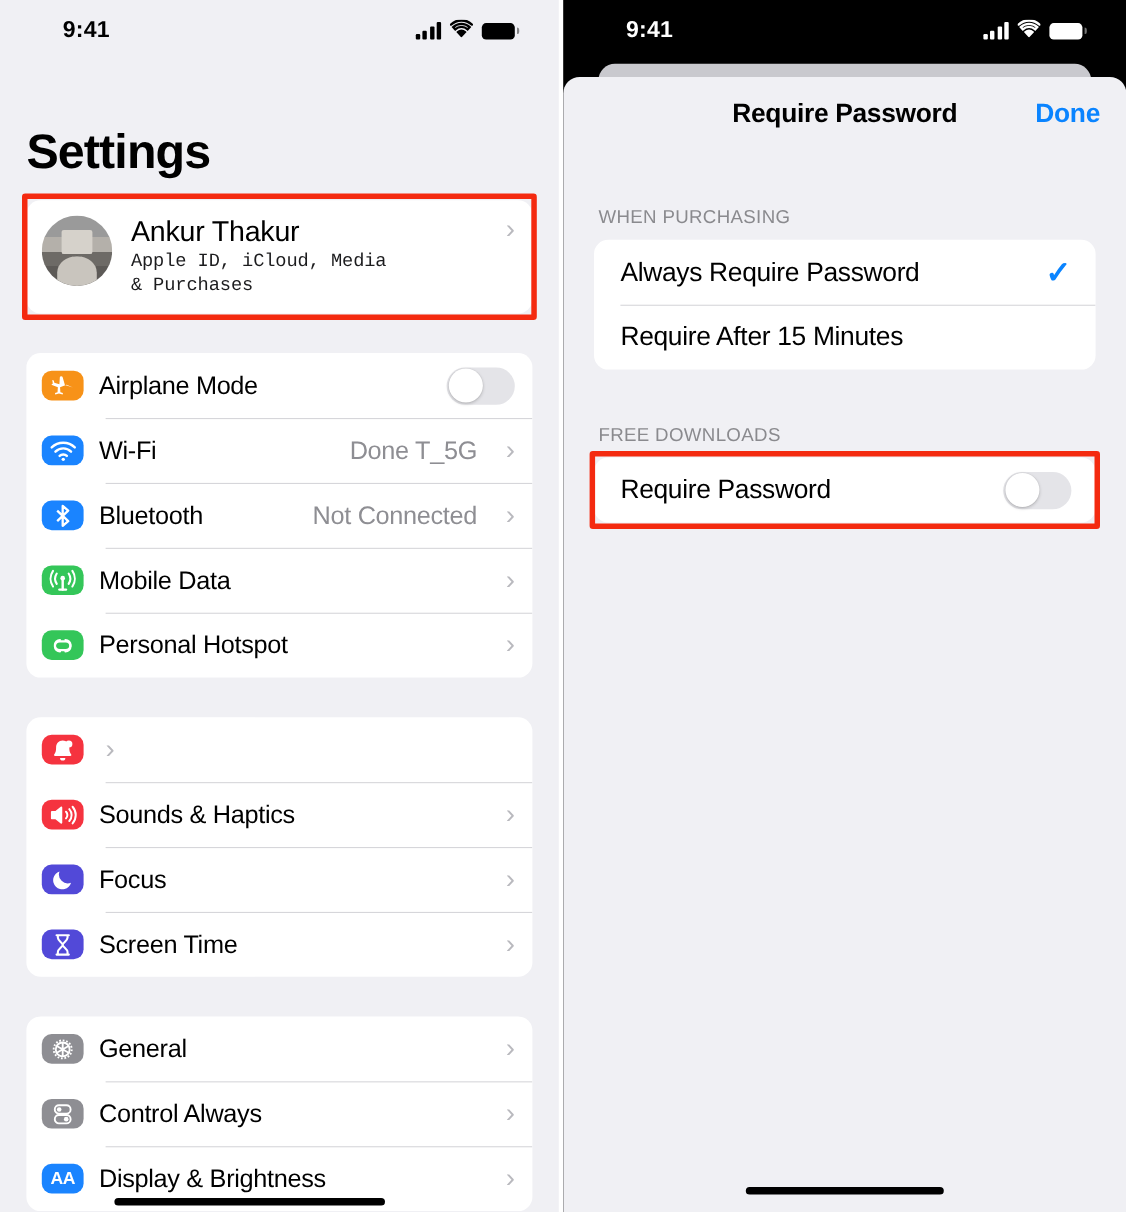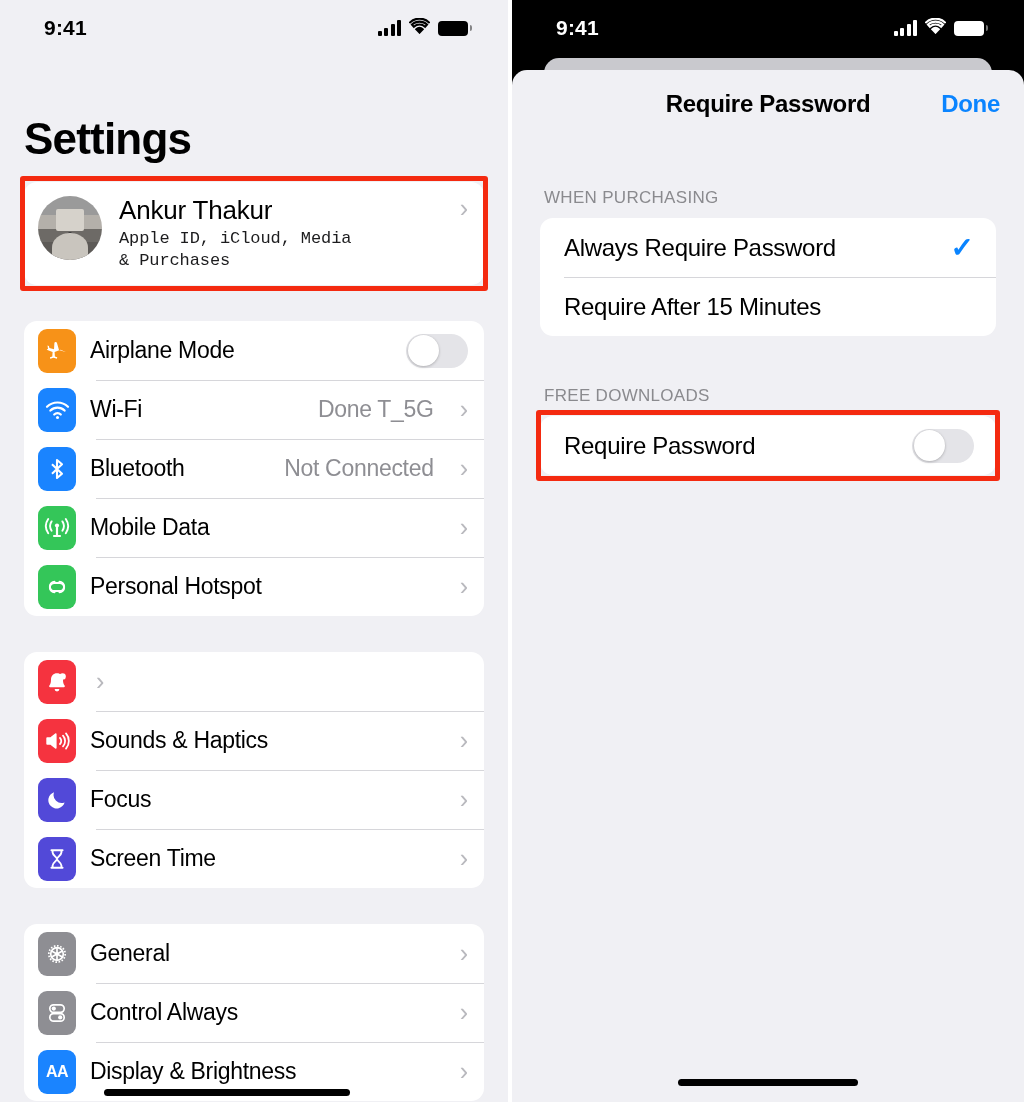--- a/index.html
+++ b/index.html
@@ -23,20 +23,21 @@
   .statusbar {
     height: 56px;
     display: flex; align-items: center;
     justify-content: space-between;
     padding: 0 40px 0 44px;
     position: relative;
   }
   .sb-time {
     font-size: 21px; font-weight: 700; letter-spacing: 0.2px;
     color: #000;
+    margin-left: 13px;
   }
   .sb-right { display: flex; align-items: center; gap: 8px; }
   .sig-bars { display: flex; align-items: flex-end; gap: 2.5px; height: 16px; }
   .sig-bars i { display: block; width: 4px; background: #000; border-radius: 1px; }
   .sig-bars i:nth-child(1) { height: 5px; }
   .sig-bars i:nth-child(2) { height: 8px; }
   .sig-bars i:nth-child(3) { height: 12px; }
   .sig-bars i:nth-child(4) { height: 16px; }
   .batt {
     width: 30px; height: 15px; border-radius: 4px;
@@ -110,21 +111,21 @@
   .row {
     display: flex; align-items: center;
     height: 59px; padding-left: 14px; padding-right: 16px;
     gap: 14px; position: relative;
   }
   .row + .row::before {
     content: ""; position: absolute; left: 72px; right: 0; top: 0;
     height: 1px; background: #d6d6da;
   }
   .ic {
-    width: 38px; height: 44px; border-radius: 9px;
+    width: 38px; height: 27px; border-radius: 9px;
     flex: 0 0 38px;
     display: flex; align-items: center; justify-content: center;
     color: #fff;
   }
   .ic svg { display: block; }
   .row-label {
     flex: 1; font-size: 23px; color: #000; letter-spacing: -0.3px;
     white-space: nowrap;
   }
   .row-value {

